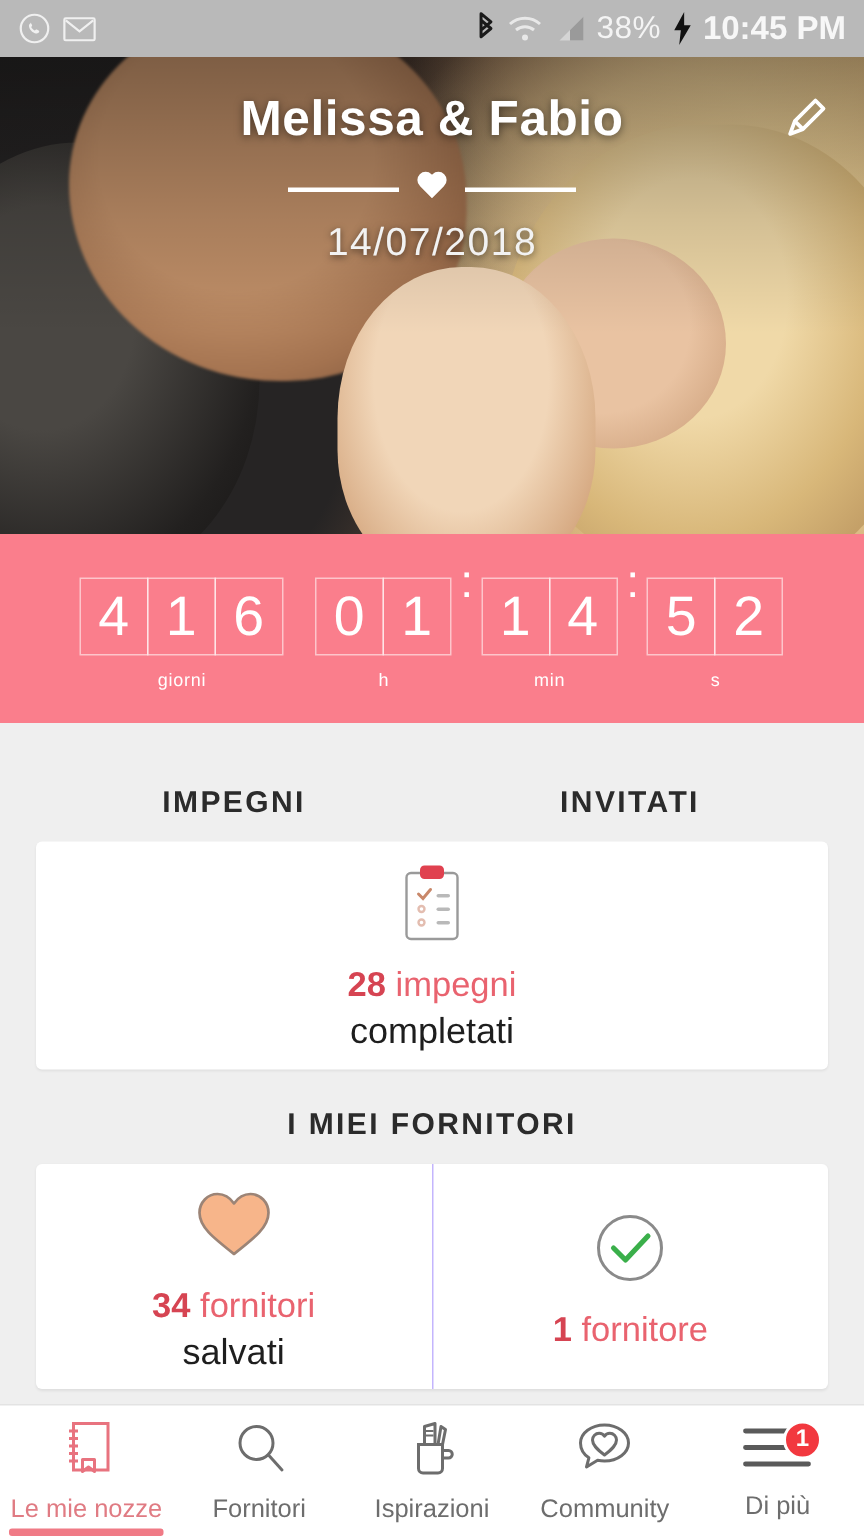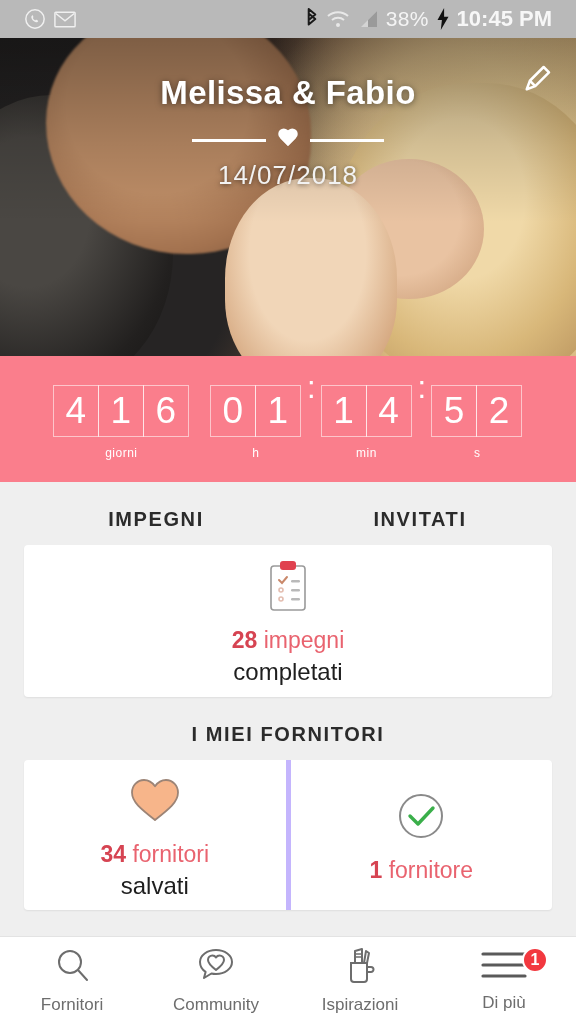--- a/index.html
+++ b/index.html
@@ -7,21 +7,21 @@
     width: 576px; height: 1024px;
     font-family: "Liberation Sans", sans-serif;
     background: #efefef;
     overflow: hidden;
   }
   .phone { width: 576px; height: 1024px; position: relative; display: flex; flex-direction: column; }
 
   
   .statusbar {
     height: 38px; background: #b9b9b9; color: #f2f2f2;
-    display: flex; align-items: center; padding: 0 24px;
+    display: flex; align-items: center; padding: 0 12px;
     flex: 0 0 38px;
   }
   .sb-left { display: flex; align-items: center; gap: 8px; }
   .sb-right { margin-left: auto; display: flex; align-items: center; gap: 7px; }
   .sb-icon { display: inline-flex; align-items: center; justify-content: center; }
   .sb-text { font-size: 21px; letter-spacing: .3px; color: #f4f4f4; }
   .sb-clock { font-size: 22px; color: #f7f7f7; font-weight: bold; }
 
   
   .hero {
@@ -63,21 +63,21 @@
     position: absolute; left: 39%; top: 44%; width: 30%; height: 66%;
     border-radius: 48% 48% 42% 42%;
     background: radial-gradient(ellipse at 48% 36%, #f1d6b8 0 46%, #d7ab84 78%, #b2855f 100%);
   }
   .hp-shade {
     position: absolute; inset: 0;
     background: linear-gradient(180deg, rgba(0,0,0,.34) 0%, rgba(0,0,0,.12) 34%, rgba(0,0,0,0) 58%);
   }
   .hero-overlay {
     position: absolute; inset: 0; display: flex; flex-direction: column;
-    align-items: center; padding-top: 36px;
+    align-items: center; padding-top: 22px;
   }
   .couple-names {
     color: #fff; font-size: 33px; font-weight: bold; letter-spacing: .4px;
     text-shadow: 0 1px 6px rgba(0,0,0,.5);
   }
   .divider {
     margin-top: 18px; width: 192px; height: 18px; position: relative;
     display: flex; align-items: center; justify-content: center;
   }
   .divider::before, .divider::after {
@@ -119,21 +119,21 @@
     margin-left: -1px;
   }
   .cd-label { color: #fff; font-size: 12px; margin-top: 9px; letter-spacing: .5px; }
   .cd-sep {
     color: #fff; font-size: 31px; padding: 0 6px; align-self: flex-start;
     margin-top: 8px; font-weight: 300;
   }
   .cd-gap { width: 22px; }
 
   
-  .content { flex: 1 1 auto; background: #efefef; padding: 0 24px; overflow: hidden; }
+  .content { flex: 1 1 auto; background: #efefef; padding: 16px 24px; overflow: hidden; }
   .section-title {
     text-align: center; font-size: 20px; font-weight: bold; color: #2b2b2b;
     letter-spacing: 1.6px; margin: 26px 0 14px;
   }
   .titles-row { display: flex; }
   .titles-row .section-title { flex: 1; margin: 26px 0 14px; }
   .cards-row { display: flex; gap: 22px; }
   .card {
     flex: 1; background: #fff; border-radius: 4px; height: 152px;
     display: flex; flex-direction: column; align-items: center; justify-content: center;
@@ -143,21 +143,21 @@
   .card-main { font-size: 23px; color: #e9636f; margin-top: 12px; }
   .card-main .num { color: #d64452; font-weight: bold; text-align: right; }
   .card-sub { font-size: 24px; color: #1e1e1e; margin-top: 4px; }
   .wide-card {
     background: #fff; border-radius: 4px; height: 150px; display: flex;
     box-shadow: 0 1px 2px rgba(0,0,0,.07);
   }
   .wide-half {
     flex: 1; display: flex; flex-direction: column; align-items: center; justify-content: center;
   }
-  .wide-half + .wide-half { border-left: 5px solid #c4b5fd; }
+  .wide-half + .wide-half { border-left: 1px solid #c4b5fd; }
 
   
   .bottomnav {
     flex: 0 0 88px; height: 88px; background: #fff; display: flex;
     border-top: 1px solid #e3e3e3;
   }
   .nav-item {
     flex: 1; position: relative; display: flex; flex-direction: column;
     align-items: center; justify-content: center; cursor: pointer; gap: 7px;
   }
@@ -340,56 +340,67 @@
         <div class="card-main">
           <span class="num">1</span>
           <span>fornitore</span>
         </div>
       </div>
     </div>
   </div>
 
   <div class="bottomnav">
 
+    <div class="nav-item active">
+      <span>
+        <svg width="36" height="38" viewBox="0 0 36 38">
+          <rect x="9" y="3" width="23" height="31" fill="none" stroke="#e8737f" stroke-width="2"></rect>
+          <path d="M6 8h6M6 13h6M6 18h6M6 23h6M6 28h6" stroke="#e8737f" stroke-width="2"></path>
+          <path d="M15 27h8v8l-4-3-4 3z" fill="none" stroke="#e8737f" stroke-width="2" stroke-linejoin="round"></path>
+        </svg>
+      </span>
+      <span class="nav-label">Le mie nozze</span>
+      <div class="nav-underline"></div>
+    </div>
 
     <div class="nav-item">
       <span>
         <svg width="36" height="38" viewBox="0 0 36 38">
           <circle cx="16" cy="16" r="11" fill="none" stroke="#6d6d6d" stroke-width="2"></circle>
           <path d="M24 24l9 10" stroke="#6d6d6d" stroke-width="2" stroke-linecap="round"></path>
         </svg>
       </span>
       <span class="nav-label">Fornitori</span>
-    </div>
-
-    <div class="nav-item">
-      <span>
-        <svg width="38" height="38" viewBox="0 0 38 38">
-          <path d="M19 4c8.8 0 16 5.4 16 12s-7.2 12-16 12c-1.6 0-3.2-.2-4.6-.5L7 32l1.6-6.1C5.3 23.7 3 20.1 3 16 3 9.4 10.2 4 19 4z" fill="none" stroke="#6d6d6d" stroke-width="2" stroke-linejoin="round"></path>
-          <path d="M19 24c-5.4-4.2-8-6.8-8-10 0-2.5 2-4.5 4.4-4.5 1.5 0 2.9.8 3.6 2 .7-1.2 2.1-2 3.6-2 2.4 0 4.4 2 4.4 4.5 0 3.2-2.6 5.8-8 10z" fill="none" stroke="#6d6d6d" stroke-width="2" stroke-linejoin="round"></path>
-        </svg>
-      </span>
-      <span class="nav-label">Community</span>
     </div>
 
     <div class="nav-item">
       <span>
         <svg width="36" height="38" viewBox="0 0 36 38">
           <path d="M9 17h16v16a3 3 0 0 1-3 3H12a3 3 0 0 1-3-3z" fill="none" stroke="#6d6d6d" stroke-width="2"></path>
           <path d="M25 21h4a2.5 2.5 0 0 1 0 5h-4" fill="none" stroke="#6d6d6d" stroke-width="2"></path>
           <path d="M13 17V5l7-2v14" fill="none" stroke="#6d6d6d" stroke-width="2" stroke-linejoin="round"></path>
           <path d="M14 8h5M14 11h5" stroke="#6d6d6d" stroke-width="1.4"></path>
           <path d="M22 17l2-12 3 2-2 10" fill="none" stroke="#6d6d6d" stroke-width="2" stroke-linejoin="round"></path>
         </svg>
       </span>
       <span class="nav-label">Ispirazioni</span>
     </div>
 
     <div class="nav-item">
       <span>
+        <svg width="38" height="38" viewBox="0 0 38 38">
+          <path d="M19 4c8.8 0 16 5.4 16 12s-7.2 12-16 12c-1.6 0-3.2-.2-4.6-.5L7 32l1.6-6.1C5.3 23.7 3 20.1 3 16 3 9.4 10.2 4 19 4z" fill="none" stroke="#6d6d6d" stroke-width="2" stroke-linejoin="round"></path>
+          <path d="M19 24c-5.4-4.2-8-6.8-8-10 0-2.5 2-4.5 4.4-4.5 1.5 0 2.9.8 3.6 2 .7-1.2 2.1-2 3.6-2 2.4 0 4.4 2 4.4 4.5 0 3.2-2.6 5.8-8 10z" fill="none" stroke="#6d6d6d" stroke-width="2" stroke-linejoin="round"></path>
+        </svg>
+      </span>
+      <span class="nav-label">Community</span>
+    </div>
+
+    <div class="nav-item">
+      <span>
         <svg width="48" height="34" viewBox="0 0 48 34">
           <path d="M3 6h42M3 17h42M3 28h42" stroke="#5a5a5a" stroke-width="3.2" stroke-linecap="round"></path>
         </svg>
       </span>
       <span class="nav-label">Di più</span>
       <div class="nav-badge">1</div>
     </div>
   </div>
 </div>
 

